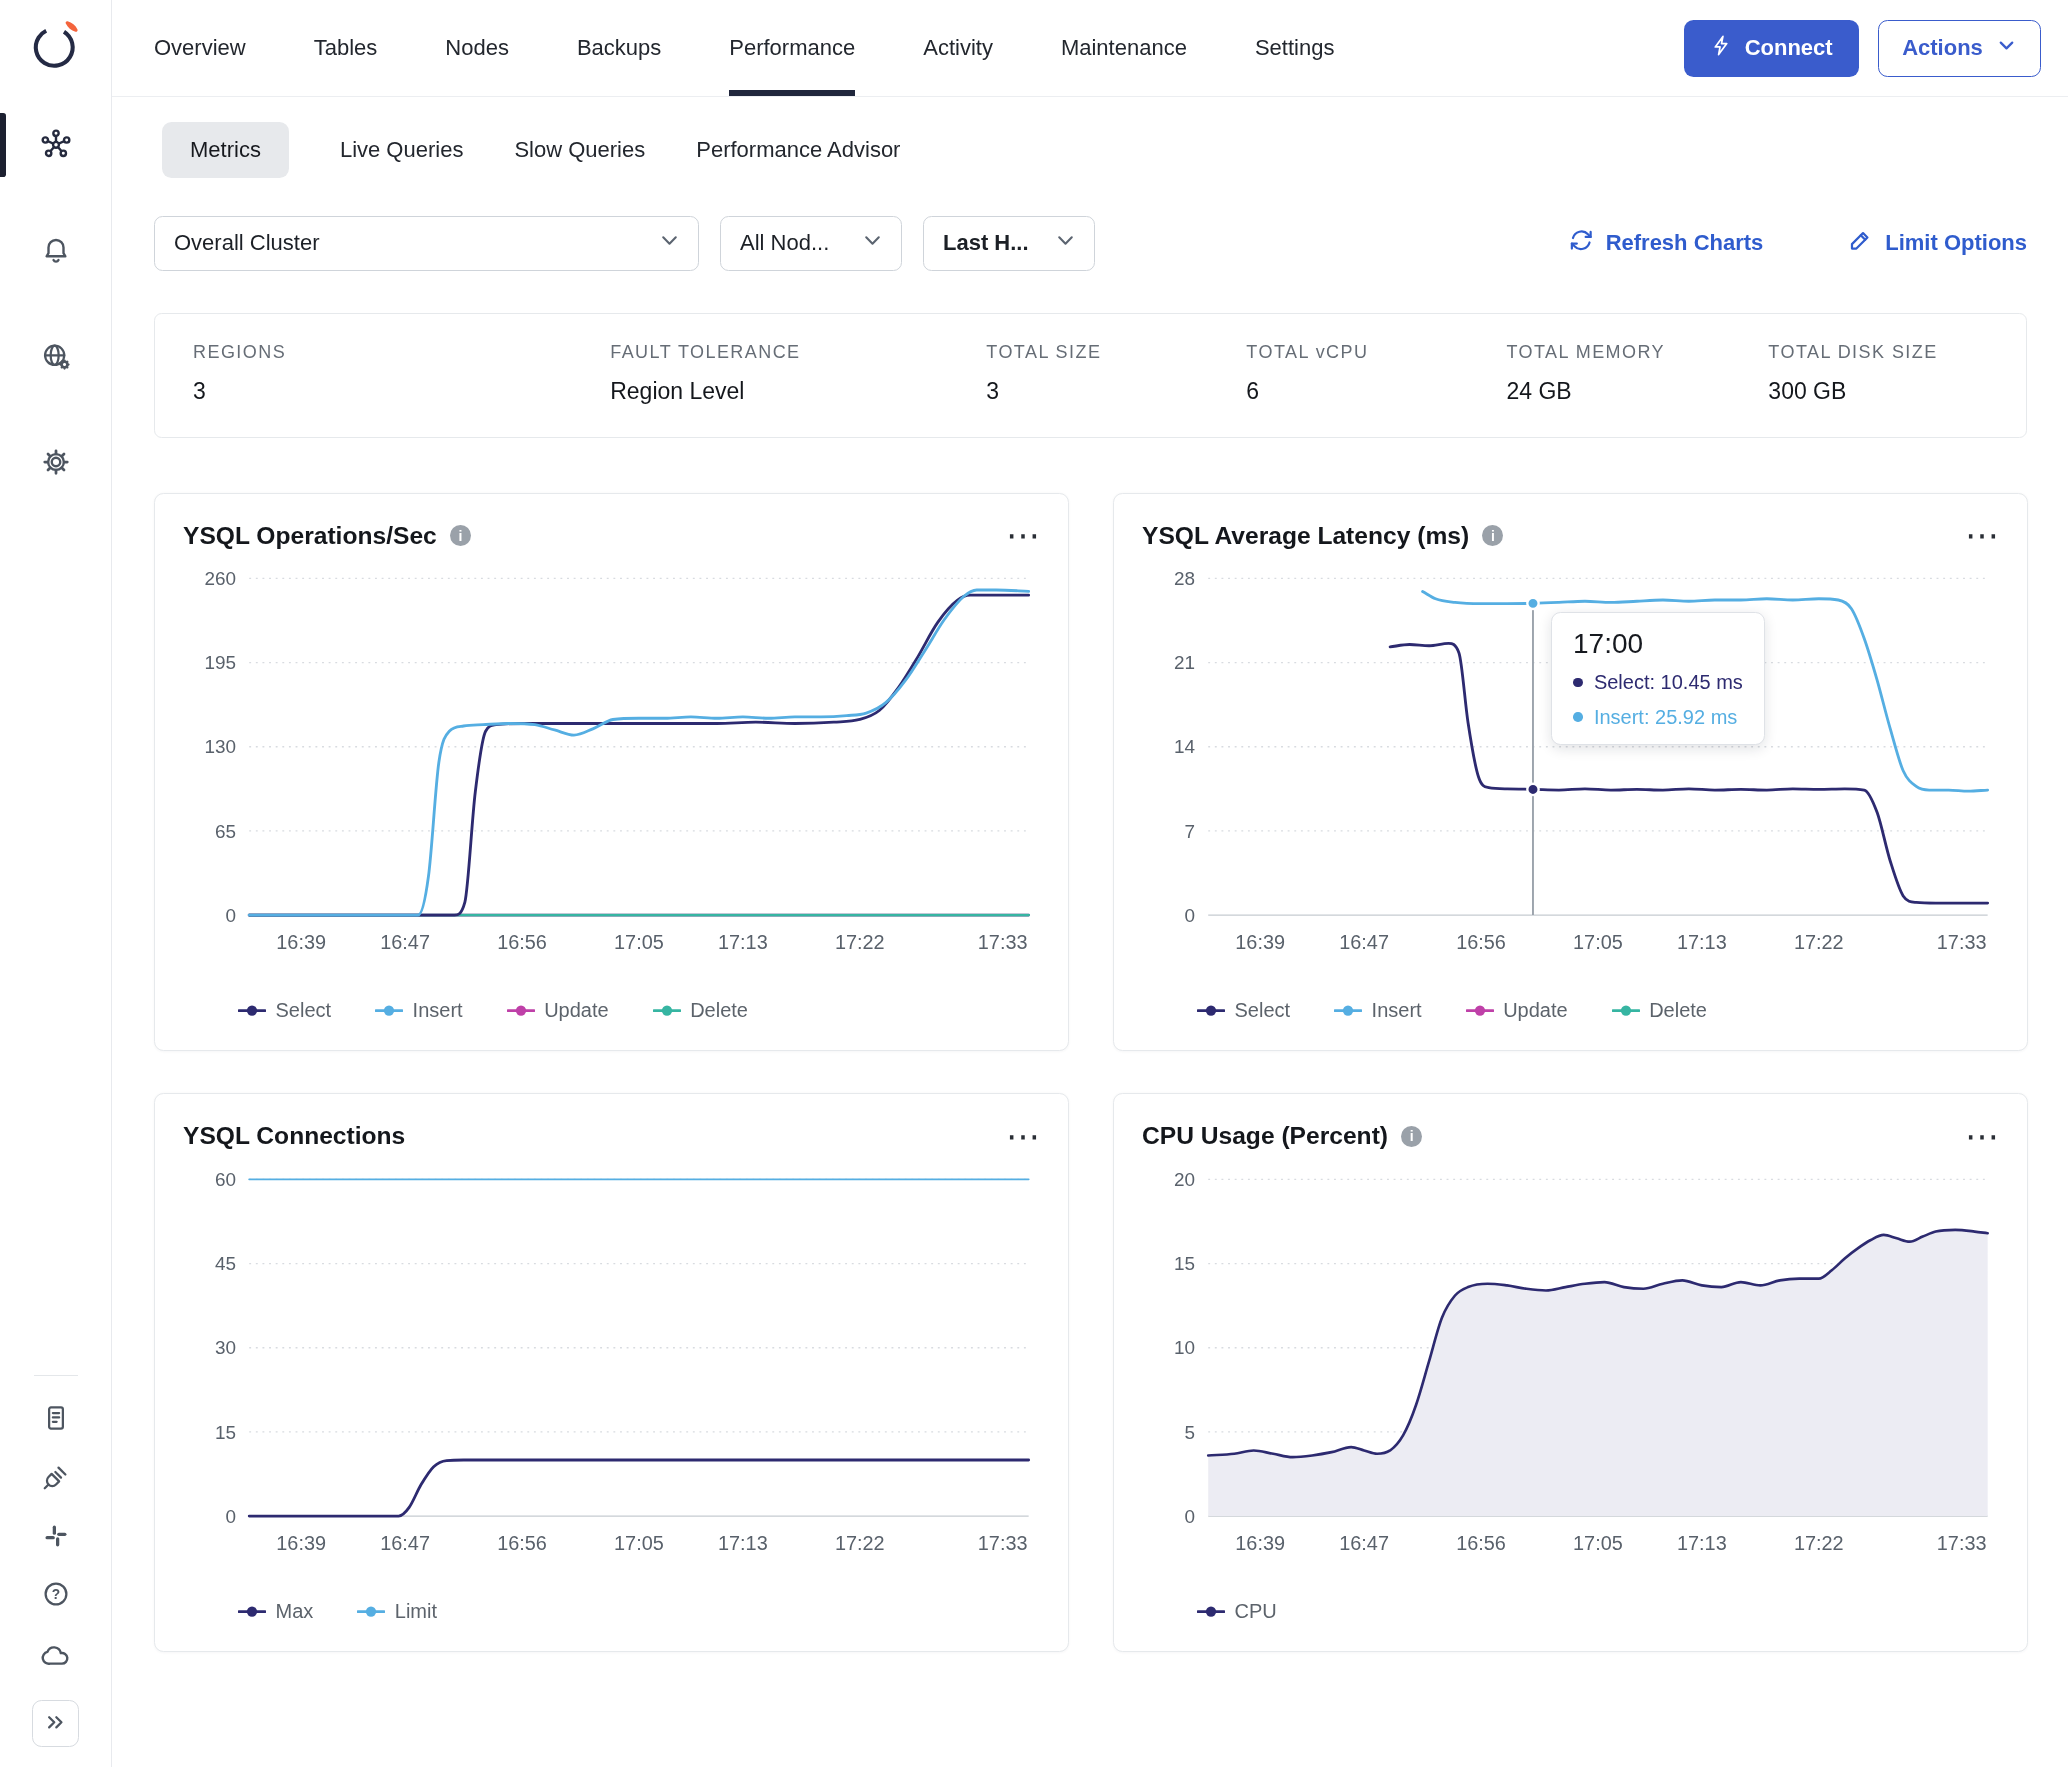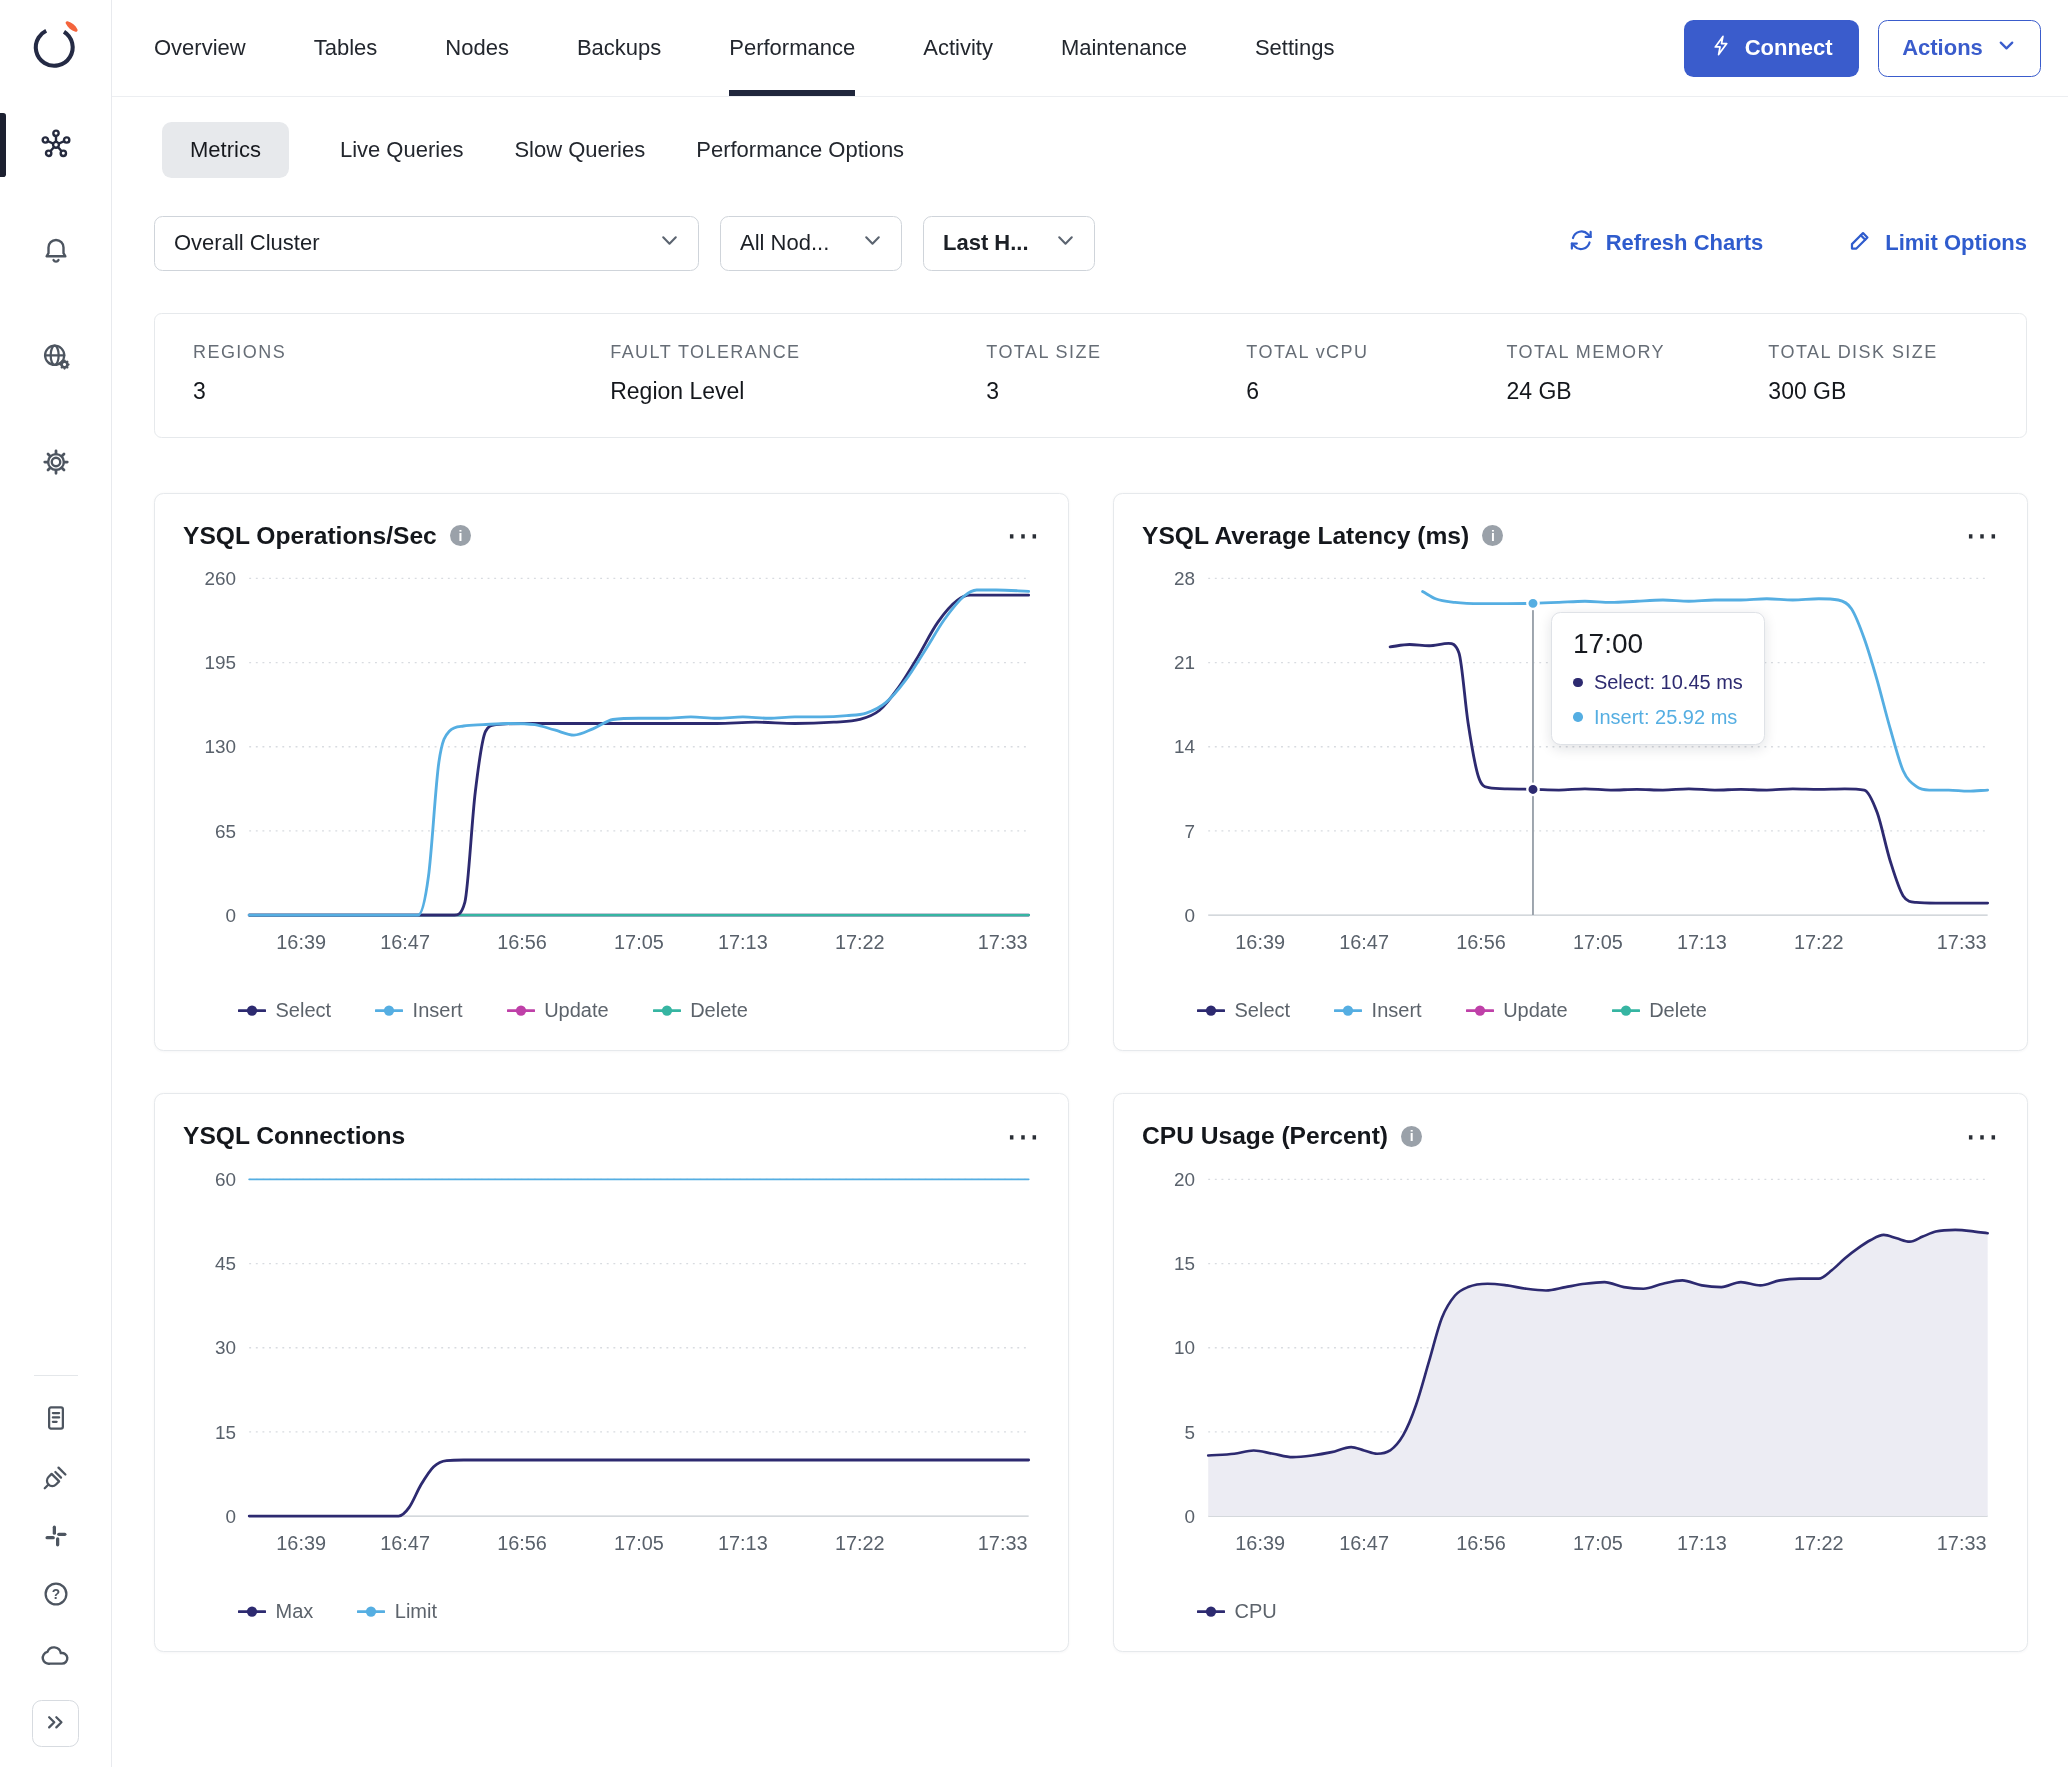--- a/index.html
+++ b/index.html
@@ -195,21 +195,21 @@
       </button>
     </div>
   </header>
 
   <div class="content">
 
     <div class="subtabs">
       <span class="subtab active">Metrics</span>
       <span class="subtab">Live Queries</span>
       <span class="subtab">Slow Queries</span>
-      <span class="subtab">Performance Options</span>
+      <span class="subtab">Performance Advisor</span>
     </div>
 
     <div class="filters">
       <div class="select w-lg">
         <span>Overall Cluster</span>
         <span>
           <svg width="23" height="23" viewBox="0 0 22 22" fill="none" stroke="#5b6470" stroke-width="2" stroke-linecap="round" stroke-linejoin="round">
               <path d="M5 8l6 6 6-6"></path>
             </svg>
         </span>

